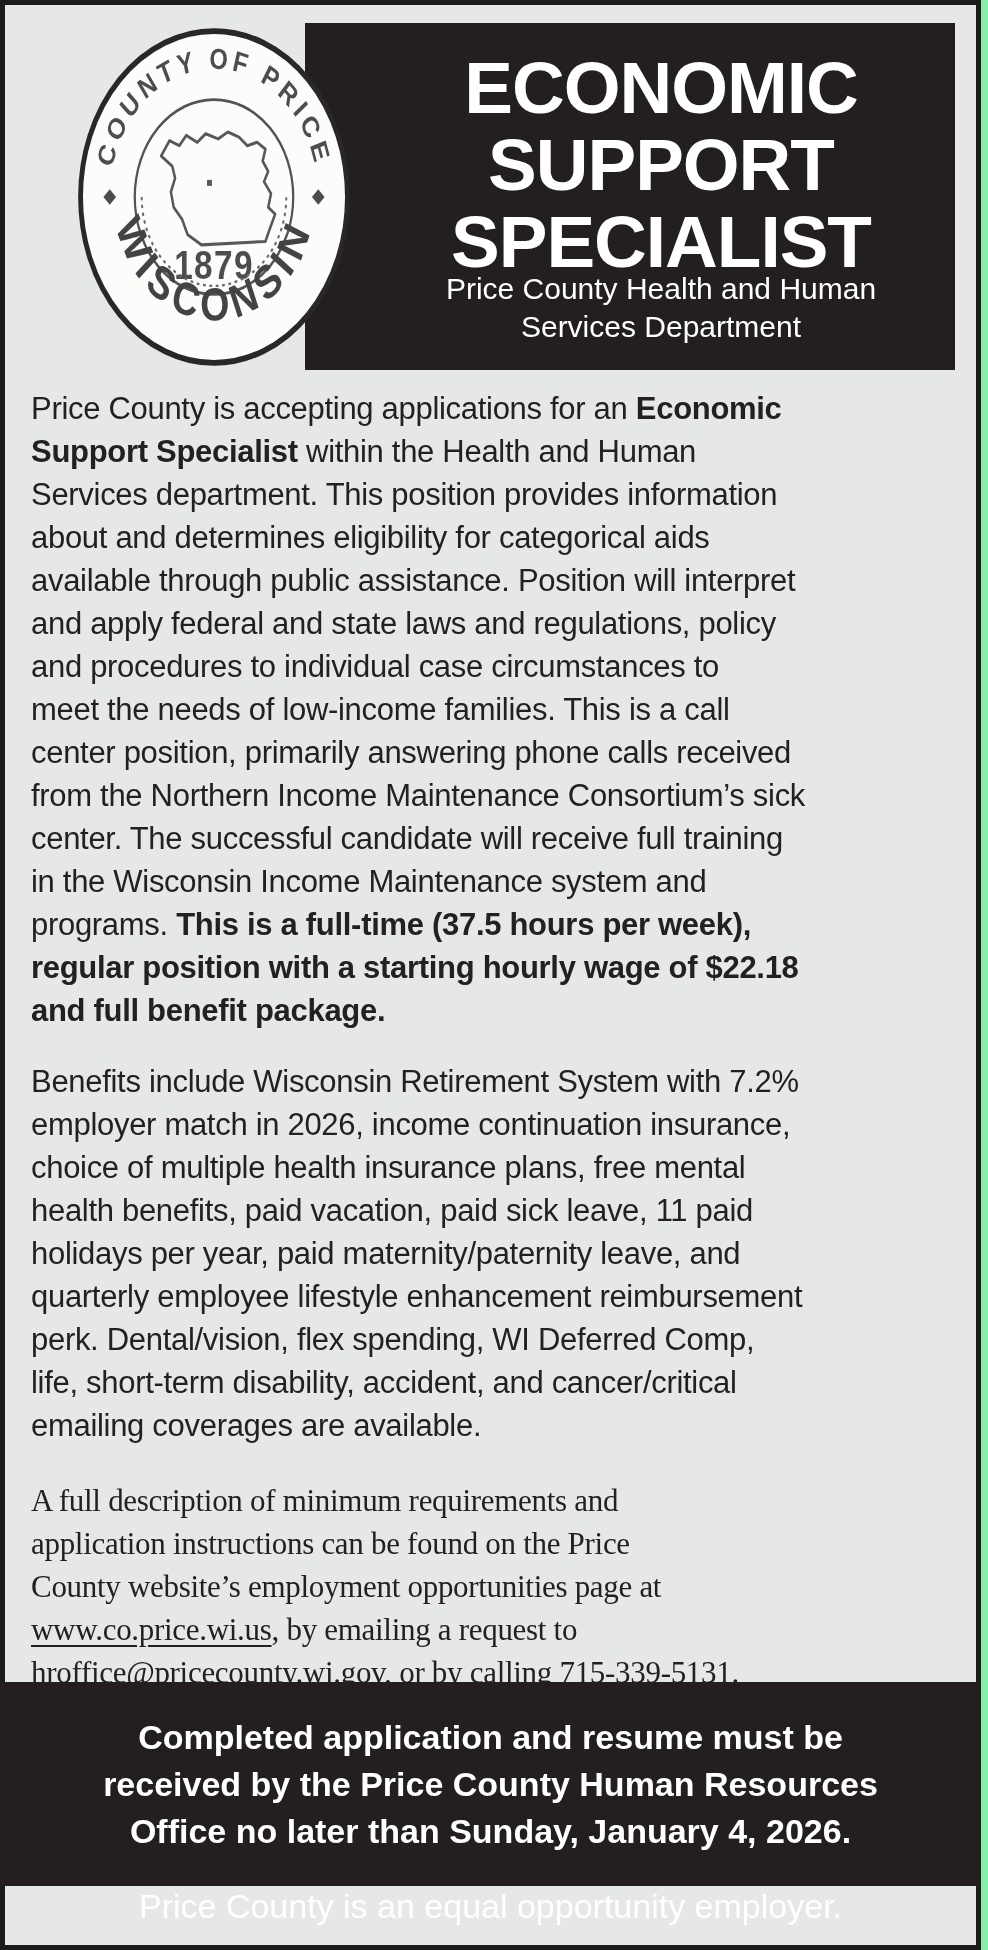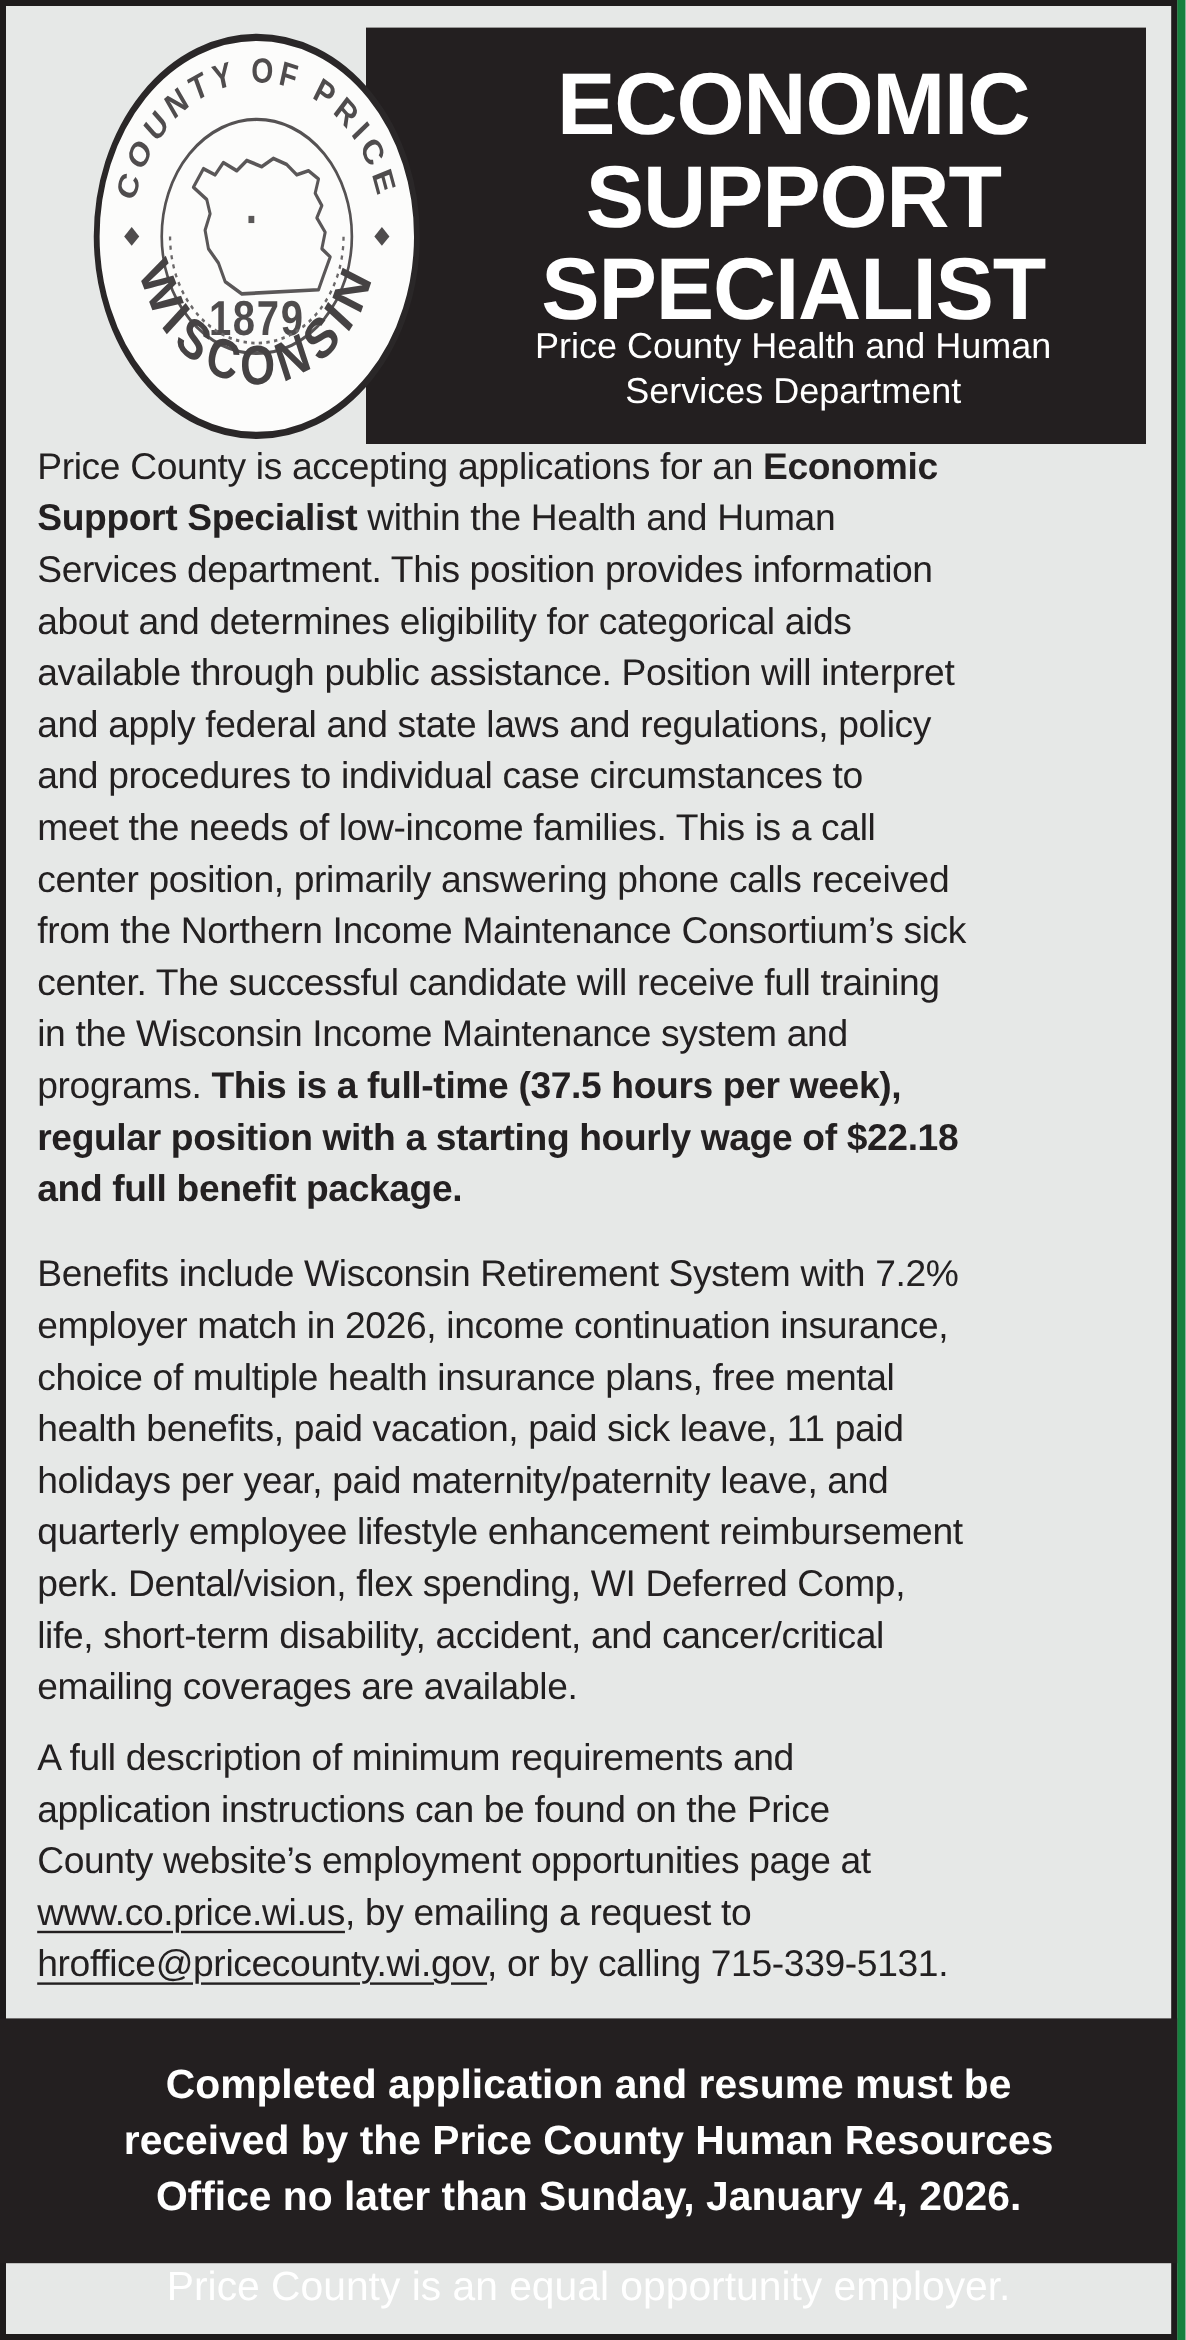--- a/index.html
+++ b/index.html
@@ -1,18 +1,18 @@
 <!DOCTYPE html>
 <html><head>
 <meta charset="utf-8">
 <style>
   html,body{margin:0;padding:0;background:#cfd1d0;}
   #stage{
     position:relative;width:988px;height:1950px;margin:0 auto;
-    background:#15803d;overflow:hidden;
+    background:#86efac;overflow:hidden;
     font-family:"Liberation Sans", sans-serif;
     -webkit-font-smoothing:antialiased;
   }
   .ad-frame{
     position:absolute;left:0;top:0;width:981px;height:1950px;
     box-sizing:border-box;border:5px solid #1e1b1c;background:#e6e8e7;
   }
   
   .header-box{
     position:absolute;left:305px;top:23px;width:650px;height:347px;
@@ -22,24 +22,24 @@
   .t-line{
     font-size:73px;line-height:77px;font-weight:bold;letter-spacing:-1px;
     white-space:nowrap;
   }
   .subtitle{margin-top:-10px;}
   .s-line{
     font-size:30px;line-height:38px;font-weight:normal;white-space:nowrap;
   }
   .seal{position:absolute;left:75px;top:26px;width:278px;height:342px;}
   
-  .body-copy{position:absolute;left:31px;top:367px;width:926px;color:#232021;}
+  .body-copy{position:absolute;left:31px;top:387px;width:926px;color:#232021;}
   .para{margin:0;}
   .para.p2{margin-top:28px;}
-  .para.p3{margin-top:16px;}
+  .para.p3{margin-top:32px;font-family:Liberation Serif, serif;}
   .line{
     font-size:31px;line-height:43px;letter-spacing:-0.3px;white-space:nowrap;
   }
   .line .b{font-weight:bold;}
   .line .u{
     text-decoration:underline;text-underline-offset:5px;
     text-decoration-thickness:2px;
   }
   
   .footer-band{

